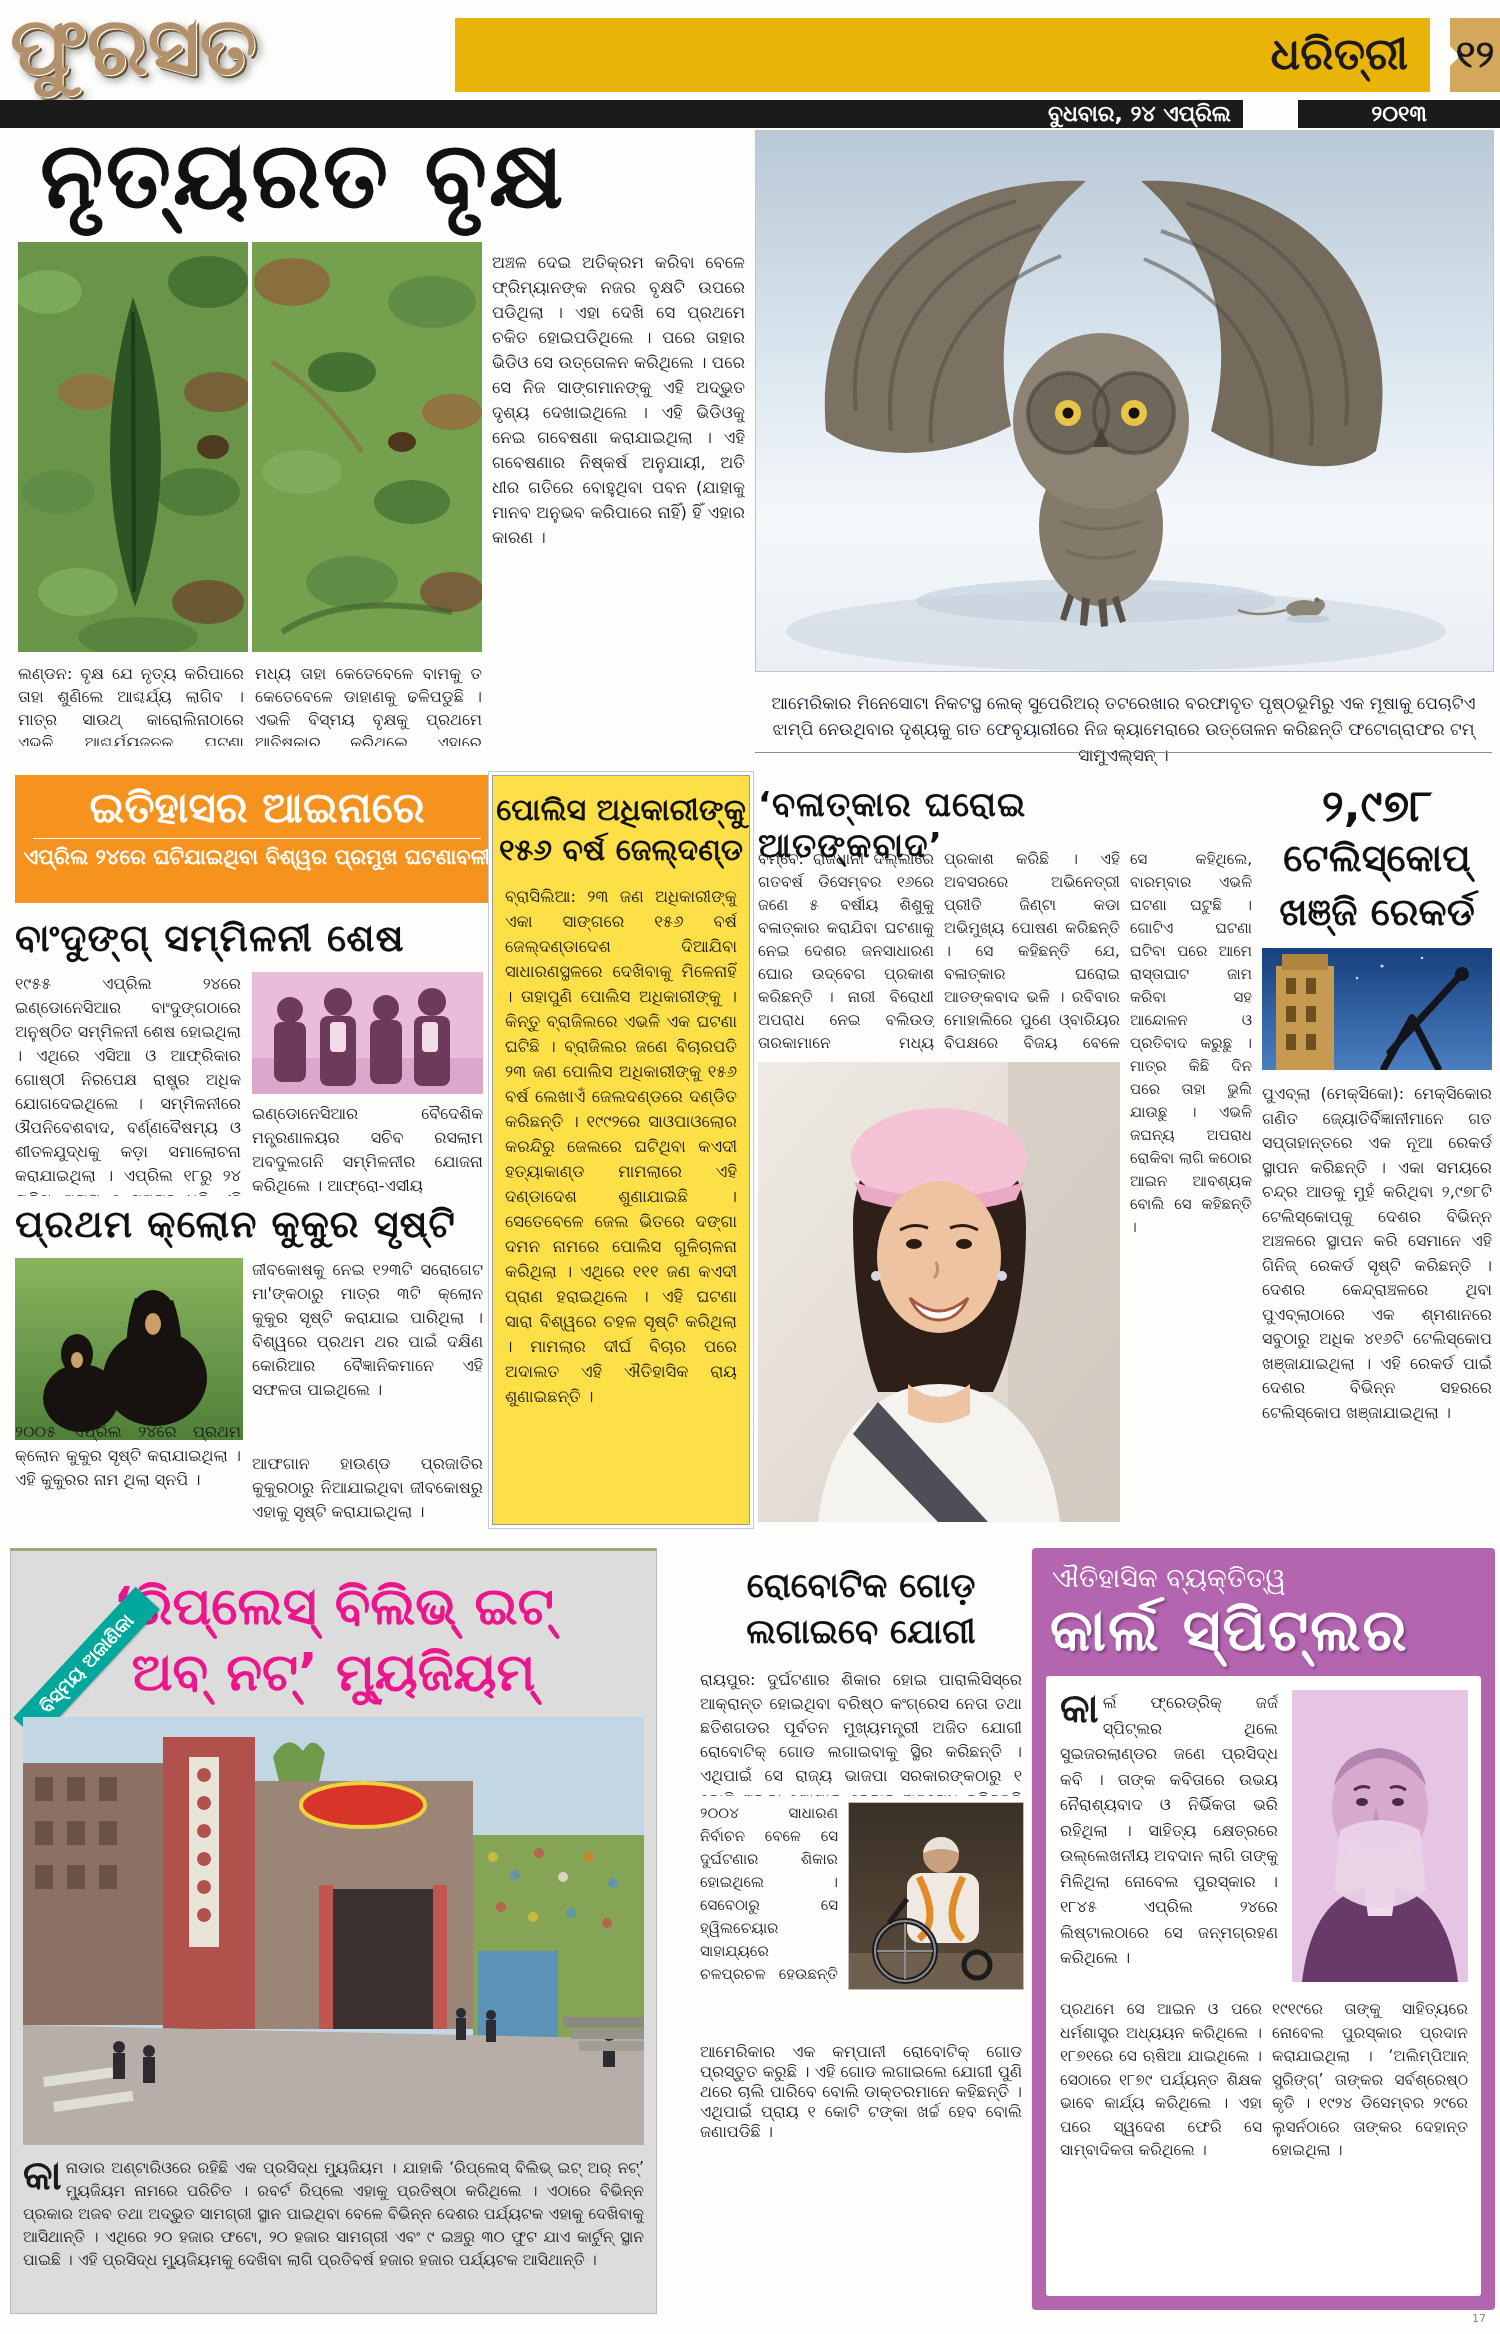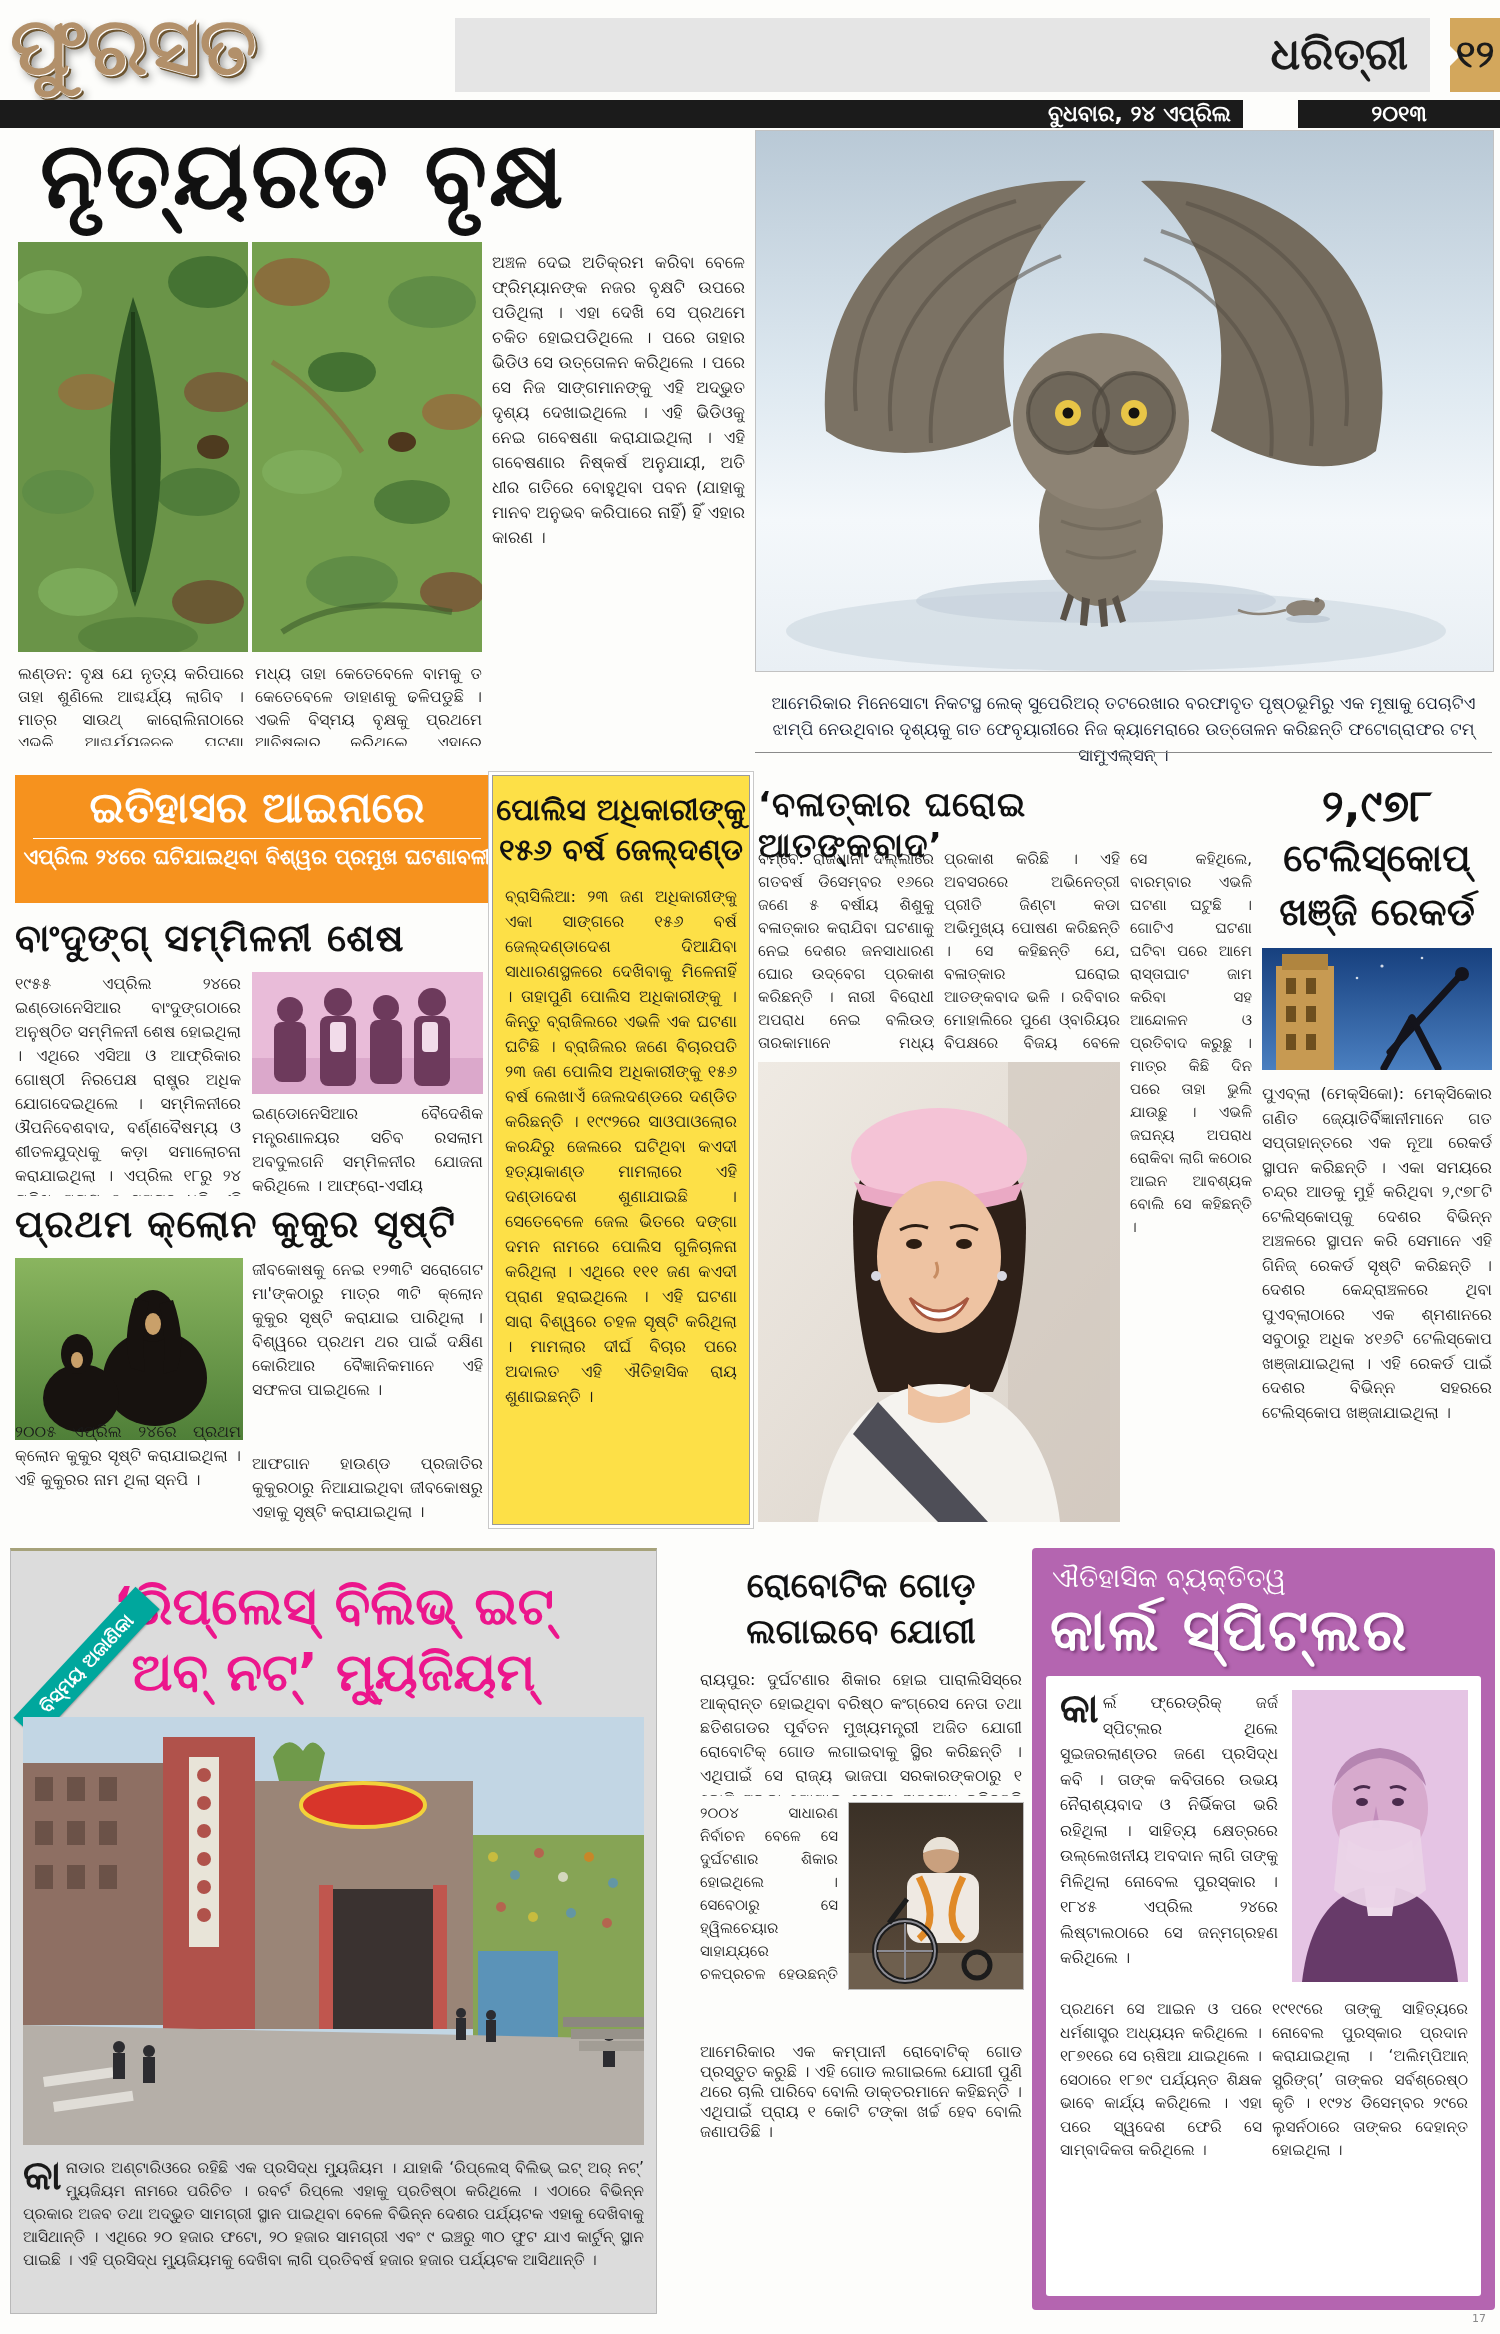--- a/index.html
+++ b/index.html
@@ -16,21 +16,21 @@
   .photo{overflow:hidden;background:#ccc;}
   .photo svg{display:block;}
 </style>
 </head>
 <body>
 
 <div id="page">
 
   <div class="ab" style="left:10px;top:0px;width:360px;height:110px;font-size:80px;font-weight:bold;color:#b2906a;text-shadow:1px 1px 0 #fff,3px 3px 0 #6e5632,5px 5px 8px rgba(0,0,0,.45);">ଫୁରସତ</div>
 
-  <div class="ab" style="left:455px;top:18px;width:975px;height:74px;background:#e5e5e5;">
+  <div class="ab" style="left:455px;top:18px;width:975px;height:74px;background:#eab308;">
     <div class="ab" style="right:22px;top:10px;font-size:44px;font-weight:bold;color:#1b1b1b;">ଧରିତ୍ରୀ</div>
   </div>
   <div class="ab" style="left:1450px;top:18px;width:50px;height:74px;background:#d3a75c;">
     <div class="ab" style="left:0;top:28px;width:0;height:0;border-top:10px solid transparent;border-bottom:10px solid transparent;border-left:10px solid #fdfdfb;"></div>
     <div class="ab" style="left:0;top:14px;width:50px;text-align:center;font-size:38px;font-weight:bold;color:#1b1b1b;">୧୨</div>
   </div>
 
   <div class="ab" style="left:0;top:100px;width:1243px;height:28px;background:#1b1b1b;">
     <div class="ab" style="right:12px;top:1px;font-size:22px;font-weight:bold;color:#fff;margin-left:20px;">ବୁଧବାର, ୨୪ ଏପ୍ରିଲ</div>
   </div>

